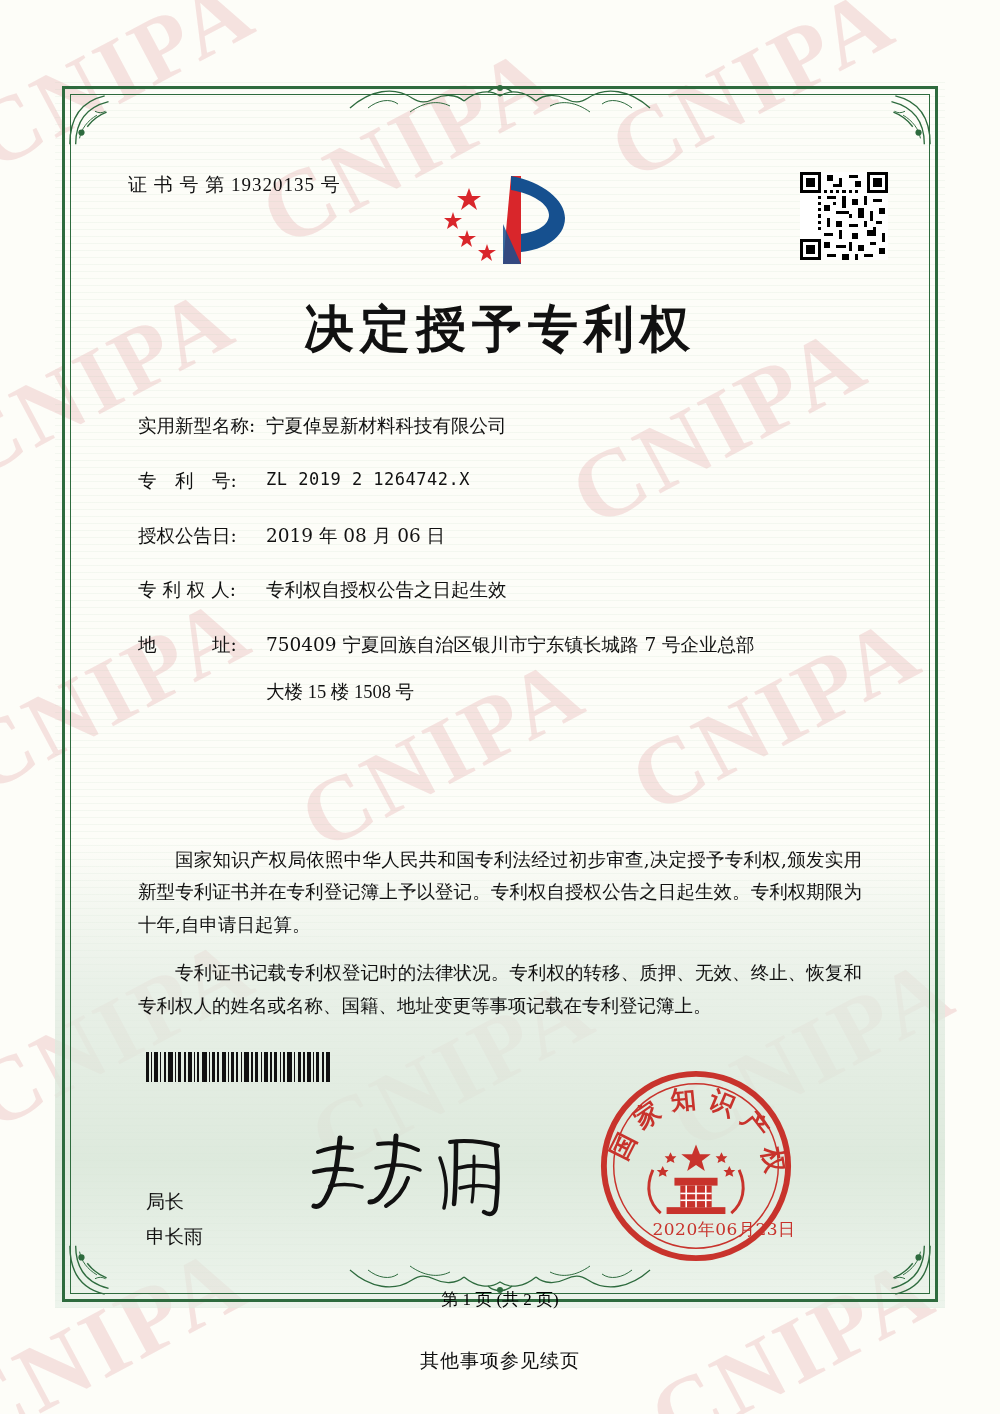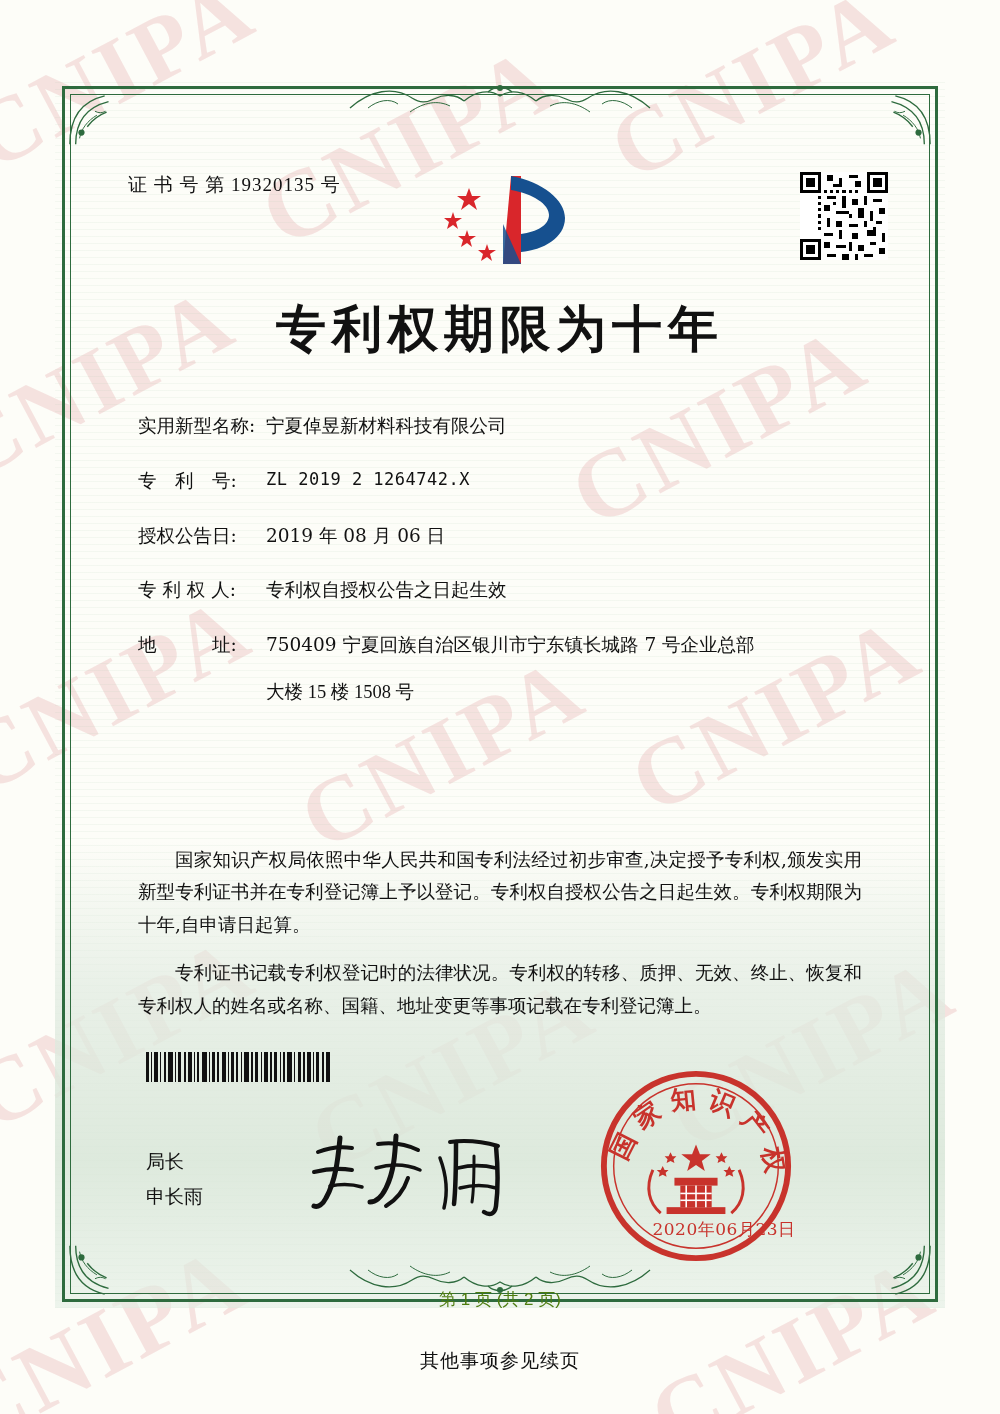--- a/index.html
+++ b/index.html
@@ -208,21 +208,21 @@
   .barcode i {
     display: block;
     background: #111;
     height: 100%;
   }
 
   
   .sig-block {
     position: absolute;
     left: 146px;
-    top: 1144px;
+    top: 1184px;
     font-size: 19px;
     line-height: 1.85;
     color: #111;
     font-family: "DejaVu Serif", "Liberation Serif", serif;
   }
   .handwriting {
     position: absolute;
     left: 300px;
     top: 1128px;
     width: 240px;
@@ -253,22 +253,22 @@
   }
 
   
   .page-footer {
     position: absolute;
     left: 0;
     top: 1288px;
     width: 1000px;
     text-align: center;
     font-size: 17px;
-    color: #4d7c0f;
-    font-family: Liberation Sans, sans-serif;
+    color: #000000;
+    font-family: Liberation Serif, serif;
   }
   .continued-note {
     position: absolute;
     left: 0;
     top: 1348px;
     width: 1000px;
     text-align: center;
     font-size: 19px;
     color: #111;
     letter-spacing: 1px;
@@ -458,21 +458,21 @@
         <rect x="14" y="27" width="2" height="2"></rect>
           <rect x="18" y="27" width="1" height="2"></rect>
         <rect x="21" y="27" width="3" height="1"></rect>
           <rect x="11" y="10" width="1" height="1"></rect>
         <rect x="16" y="14" width="1" height="1"></rect>
           <rect x="24" y="18" width="1" height="1"></rect>
       </g>
     </svg>
   </div>
 
-  <div class="main-title">专利权期限为十年</div>
+  <div class="main-title">决定授予专利权</div>
 
   <div class="fields">
 
     <div class="field-row">
       <div class="field-label">实用新型名称:</div>
       <div class="field-value">宁夏倬昱新材料科技有限公司</div>
     </div>
 
 
     <div class="field-row">

